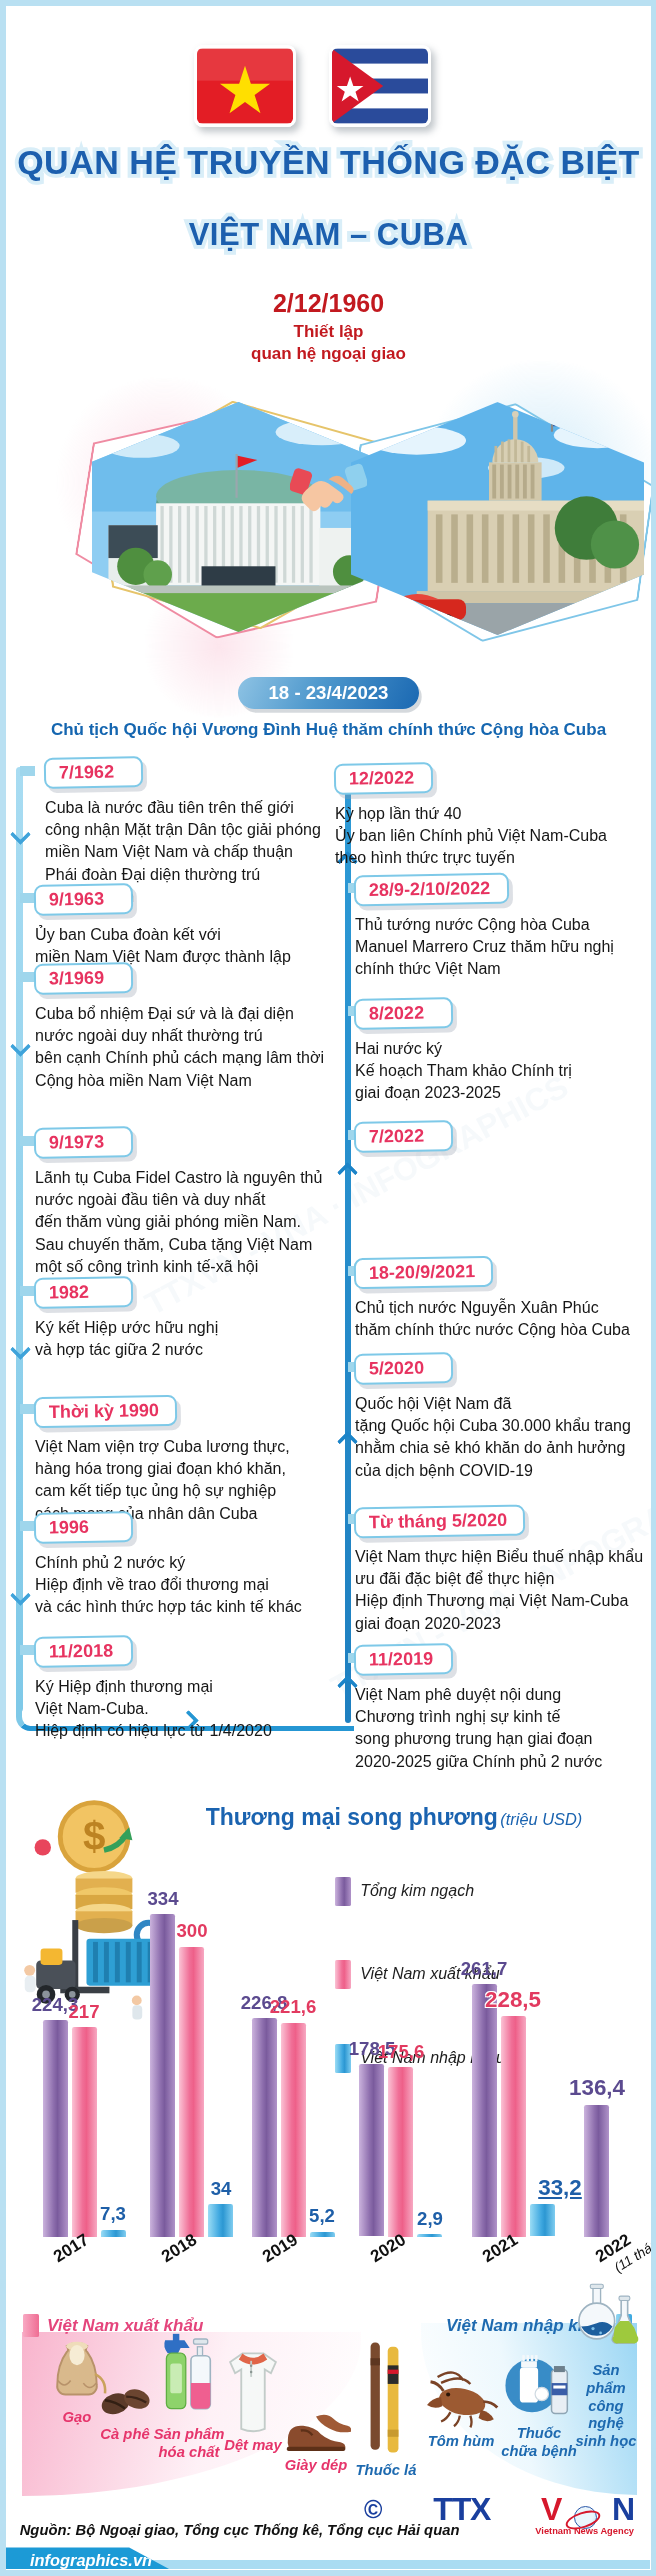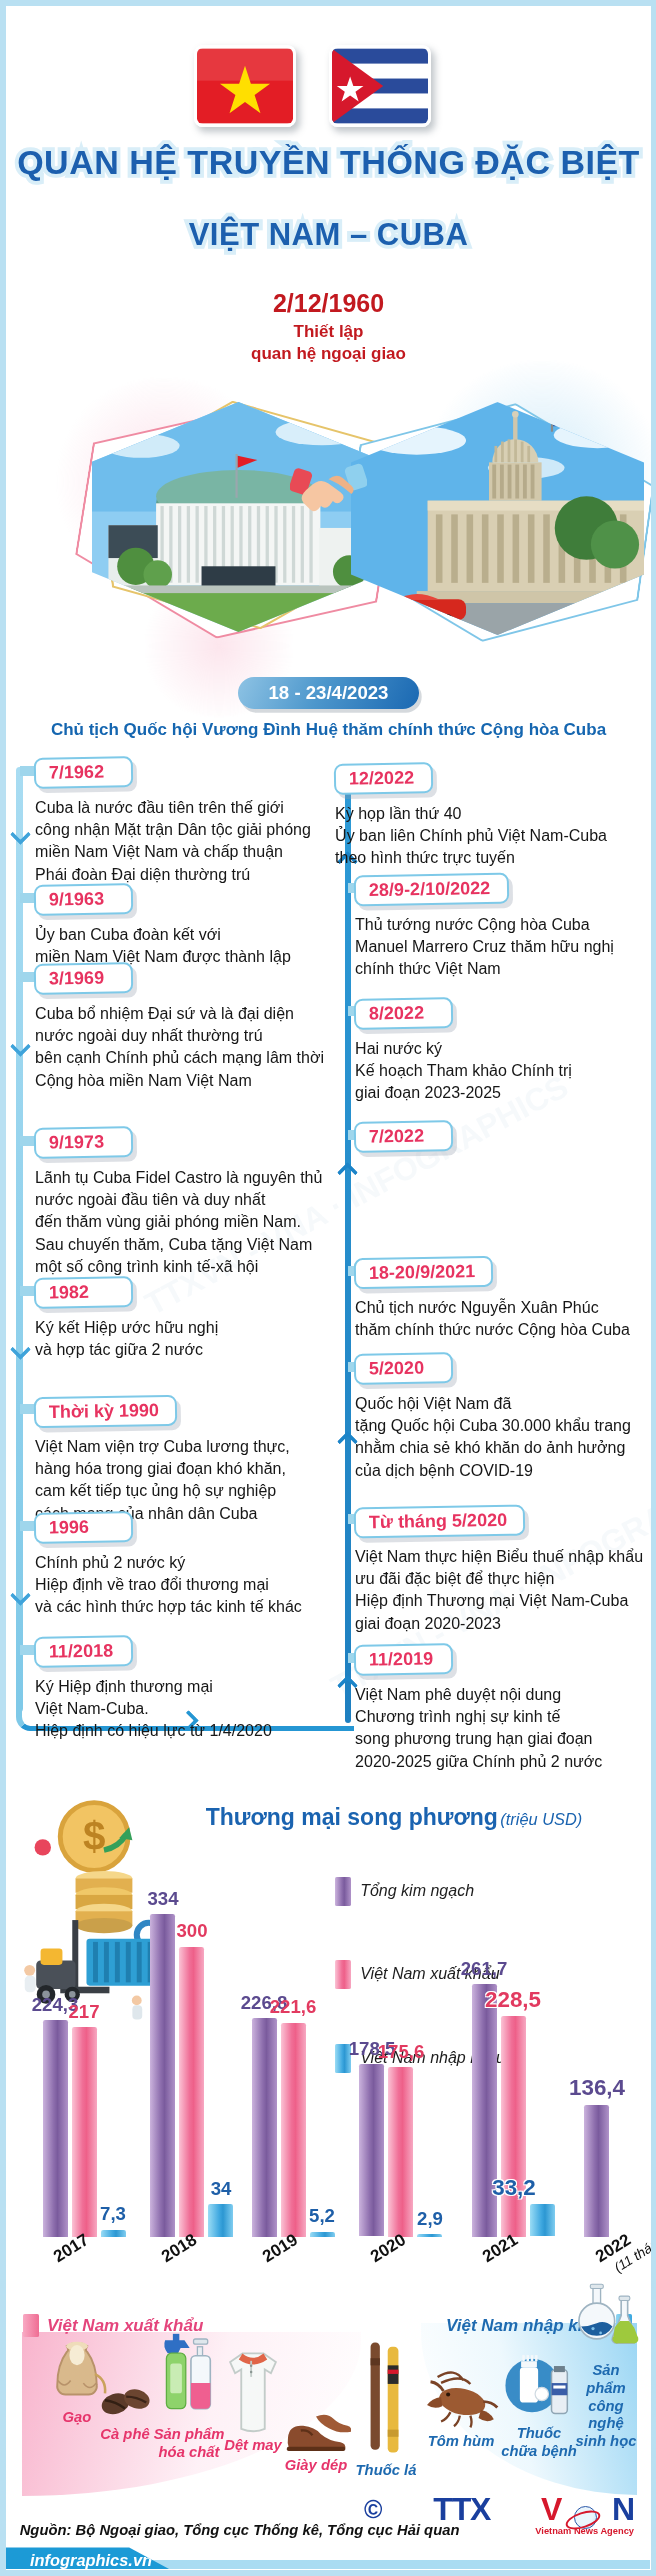--- a/index.html
+++ b/index.html
@@ -264,21 +264,21 @@
       <div class="chev down" style="left:13px;top:827px;"></div>
       <div class="chev down" style="left:13px;top:1039px;"></div>
       <div class="chev down" style="left:13px;top:1342px;"></div>
       <div class="chev down" style="left:13px;top:1588px;"></div>
       <div class="chev up" style="left:340px;top:854px;"></div>
       <div class="chev up" style="left:340px;top:1165px;"></div>
       <div class="chev up" style="left:340px;top:1434px;"></div>
       <div class="chev up" style="left:340px;top:1678px;"></div>
       <div class="chev" style="left:181px;top:1713px;transform:rotate(-135deg);border-color:#2596d3;"></div>
       <div class="conn" style="left:19.7px;top:766px;width:15.3px;"></div>
-      <div class="tl-event" style="position:absolute;left:34px;top:757px;width:296px;"><div class="pill">7/1962</div><p>Cuba là nước đầu tiên trên thế giới
+      <div class="tl-event" style="position:absolute;left:44px;top:757px;width:296px;"><div class="pill">7/1962</div><p>Cuba là nước đầu tiên trên thế giới
 công nhận Mặt trận Dân tộc giải phóng
 miền Nam Việt Nam và chấp thuận
 Phái đoàn Đại diện thường trú
 của Mặt trận</p></div>
       <div class="conn" style="left:19.7px;top:893px;width:15.3px;"></div>
       <div class="tl-event" style="position:absolute;left:34px;top:884px;width:296px;"><div class="pill">9/1963</div><p>Ủy ban Cuba đoàn kết với
 miền Nam Việt Nam được thành lập</p></div>
       <div class="conn" style="left:19.7px;top:972px;width:15.3px;"></div>
       <div class="tl-event" style="position:absolute;left:34px;top:963px;width:296px;"><div class="pill">3/1969</div><p>Cuba bổ nhiệm Đại sứ và là đại diện
 nước ngoài duy nhất thường trú
@@ -427,21 +427,21 @@
       <div class="bar s1" style="left:388px;top:2067px;width:25px;height:170px;"></div>
       <div class="blabel s1" style="left:401px;top:2041px;">175,6</div>
       <div class="bar s2" style="left:417px;top:2234px;width:25px;height:2.7px;"></div>
       <div class="blabel s2" style="left:430px;top:2208px;">2,9</div>
       <div class="year" style="left:367px;top:2250px;">2020</div>
       <div class="bar s0" style="left:472px;top:1984px;width:25px;height:253px;"></div>
       <div class="blabel s0" style="left:484px;top:1958px;">261,7</div>
       <div class="bar s1" style="left:501px;top:2016px;width:25px;height:221px;"></div>
       <div class="blabel s1 big" style="left:513px;top:1987px;">228,5</div>
       <div class="bar s2" style="left:530px;top:2204px;width:25px;height:32px;"></div>
-      <div class="blabel s2 big" style="left:514px;top:2175px;">33,2</div>
+      <div class="blabel s2 big" style="left:560px;top:2175px;text-decoration:underline;">33,2</div>
       <div class="year" style="left:479px;top:2250px;">2021</div>
       <div class="bar s0" style="left:584px;top:2105px;width:25px;height:132px;"></div>
       <div class="blabel s0 big" style="left:597px;top:2075px;">136,4</div>
       <div class="year" style="left:592px;top:2250px;">2022<span class="note">(11 tháng)</span></div>
     </div>
 
   <div class="swoosh" style="left:22px;top:2332px;width:339px;height:164px;border-bottom-right-radius:100% 95%;background:linear-gradient(105deg,rgba(246,155,188,.75),rgba(252,215,230,.35) 55%,rgba(255,255,255,0));"></div>
   <div class="swoosh" style="left:421px;top:2323px;width:216px;height:172px;border-bottom-left-radius:100% 95%;background:linear-gradient(255deg,rgba(120,200,240,.75),rgba(205,236,250,.35) 55%,rgba(255,255,255,0));"></div>
 
   <div class="trade-header" style="left:23px;color:#e4457c;">

